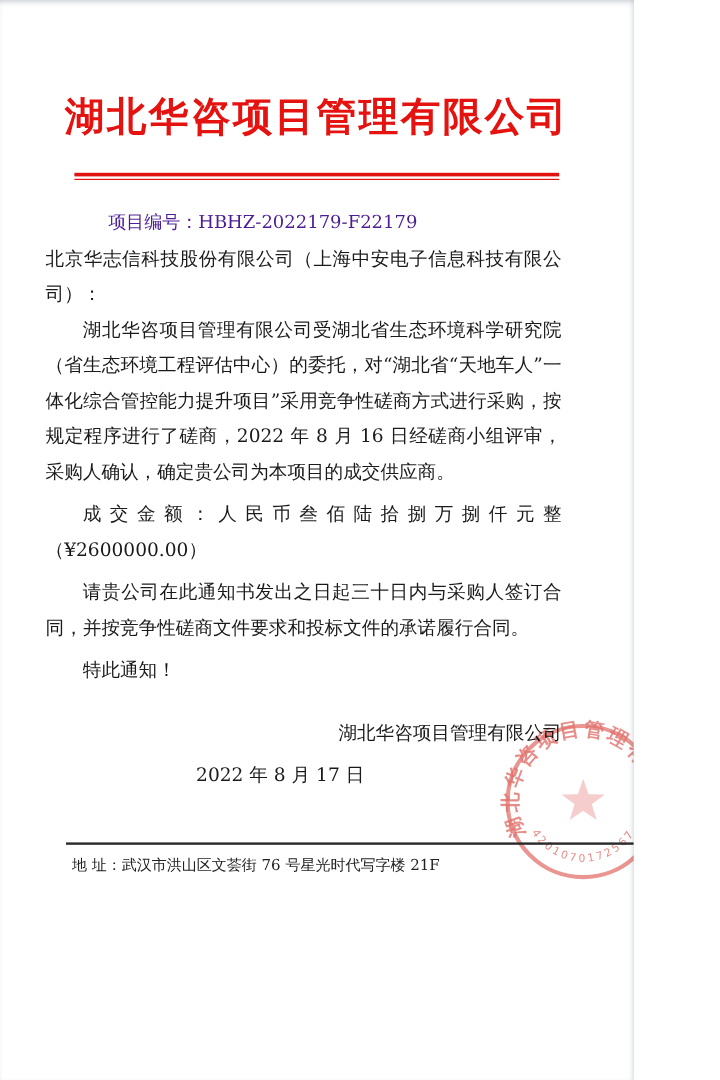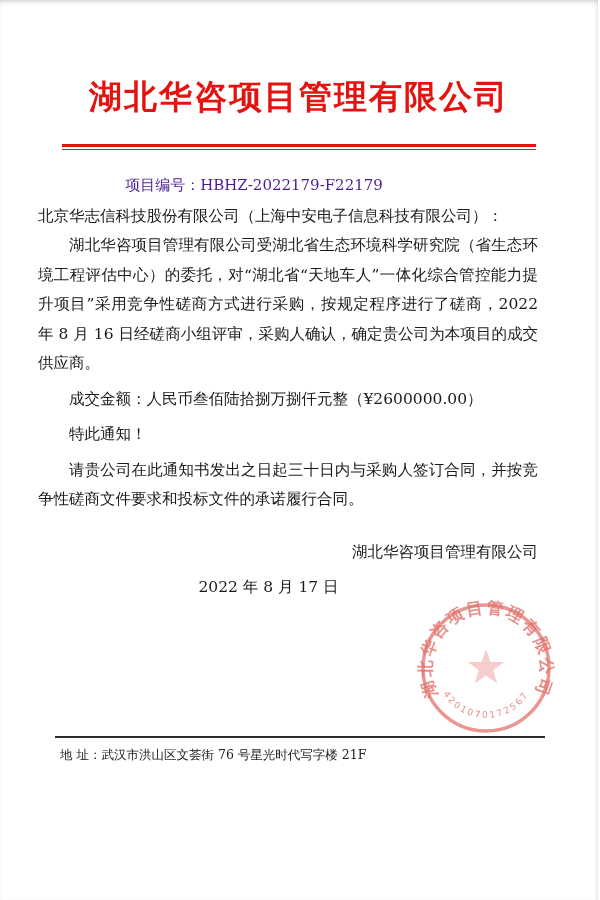--- a/index.html
+++ b/index.html
@@ -1,18 +1,18 @@
 <!DOCTYPE html>
 <html><head>
 <meta charset="utf-8">
 <style>
   html, body { margin: 0; padding: 0; background: #ffffff; }
   .page {
     position: relative;
-    width: 598px;
+    width: 528px;
     height: 900px;
     background: #ffffff;
     overflow: hidden;
     font-family: "DejaVu Serif", "Liberation Serif", serif;
     color: #1c1c1c;
     box-shadow: inset 0 4px 5px -3px rgba(145,155,168,.55),
                 inset -3px 0 4px -2px rgba(170,178,188,.35);
   }
   
   .letterhead {
@@ -94,21 +94,21 @@
     font-family: "DejaVu Sans", "Liberation Sans", sans-serif;
     font-size: 9px;
     letter-spacing: 2.2px;
     fill: #dd5d56;
   }
   
   .footer {
     position: absolute;
     left: 55px;
     width: 490px;
-    top: 736px;
+    top: 702px;
     border-top: 2px solid #2a2a2a;
     padding-top: 7px;
     font-size: 12.5px;
     line-height: 19px;
     color: #222;
   }
   .footer div { padding-left: 5px; }
 </style>
 </head>
 <body>
@@ -122,22 +122,22 @@
 
 
   <div class="meta">
     <div><span>项目编号：</span><span>HBHZ-2022179-F22179</span></div>
   </div>
 
   <div class="body-text">
     <p>北京华志信科技股份有限公司（上海中安电子信息科技有限公司）：</p>
     <p class="indent">湖北华咨项目管理有限公司受湖北省生态环境科学研究院（省生态环境工程评估中心）的委托，对“湖北省“天地车人”一体化综合管控能力提升项目”采用竞争性磋商方式进行采购，按规定程序进行了磋商，2022 年 8 月 16 日经磋商小组评审，采购人确认，确定贵公司为本项目的成交供应商。</p>
     <p class="indent gap">成交金额：人民币叁佰陆拾捌万捌仟元整（¥2600000.00）</p>
+    <p class="indent gap">请贵公司在此通知书发出之日起三十日内与采购人签订合同，并按竞争性磋商文件要求和投标文件的承诺履行合同。</p>
     <p class="indent gap">特此通知！</p>
-    <p class="indent gap">请贵公司在此通知书发出之日起三十日内与采购人签订合同，并按竞争性磋商文件要求和投标文件的承诺履行合同。</p>
   </div>
 
   <div class="signature">
     <div class="sig-company">湖北华咨项目管理有限公司</div>
     <div class="sig-date">2022 年 8 月 17 日</div>
   </div>
 
   <svg class="seal" viewBox="0 0 140 140">
     <defs>
       <path id="sealArcTop" d="M 21.9,96.7 A 55,55 0 1 1 118.1,96.7" fill="none"></path>

